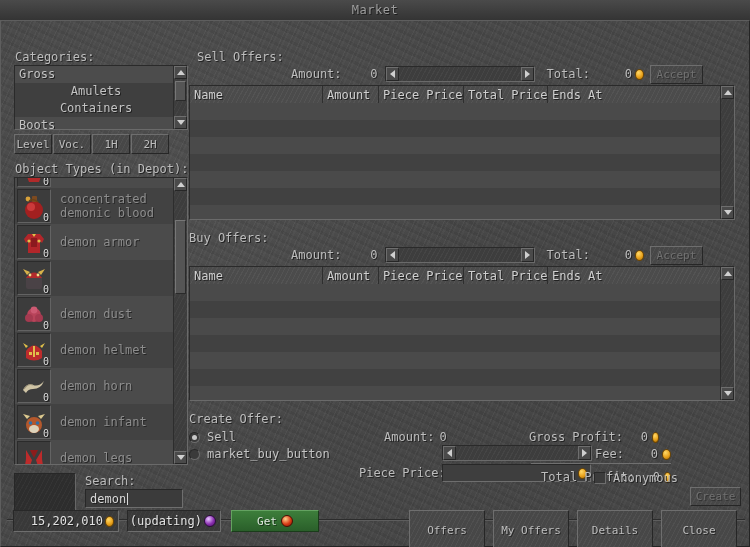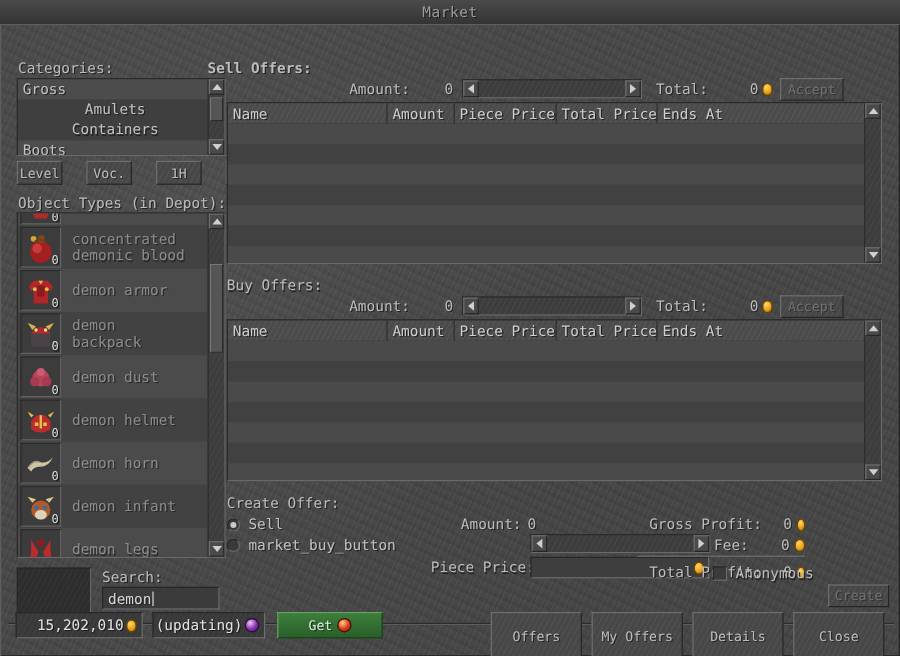--- a/index.html
+++ b/index.html
@@ -94,21 +94,21 @@
   .arrow.up{border-left:4px solid transparent;border-right:4px solid transparent;border-bottom:5px solid #cfcfcf;}
   .arrow.down{border-left:4px solid transparent;border-right:4px solid transparent;border-top:5px solid #cfcfcf;}
   .arrow.left{border-top:4px solid transparent;border-bottom:4px solid transparent;border-right:5px solid #cfcfcf;}
   .arrow.right{border-top:4px solid transparent;border-bottom:4px solid transparent;border-left:5px solid #cfcfcf;}
   .sb-thumb{position:absolute;left:1px;width:11px;box-sizing:border-box;
     border-top:1px solid #777;border-left:1px solid #777;
     border-right:1px solid #2a2a2a;border-bottom:1px solid #2a2a2a;
     background:#555;cursor:pointer;border-radius:1px;}
 
   
-  #filters{position:absolute;left:13px;top:113px;display:flex;gap:20px;}
+  #filters{position:absolute;left:13px;top:113px;display:flex;gap:1px;}
   #filters .btn{width:38px;height:20px;}
 
   
   #obj-label{position:absolute;left:14px;top:141px;font-size:12px;}
   #obj-list{position:absolute;left:13px;top:156px;width:174px;height:288px;overflow:hidden;}
   #obj-list .inner{position:absolute;left:0;top:0;right:14px;bottom:0;overflow:hidden;}
   .item-row{position:relative;height:36px;box-sizing:border-box;display:flex;align-items:center;}
   .item-row.odd{background:#4b4b4b;}
   .item-row.even{background:#424242;}
   .item-icon{position:relative;width:34px;height:34px;margin-left:2px;flex:0 0 auto;
@@ -308,21 +308,20 @@
             <svg width="32" height="32" viewBox="0 0 32 32">
               <rect x="8" y="14" width="16" height="13" rx="2" fill="#4a4246"></rect>
               <path d="M8 16 q8 -11 16 0 z" fill="#b22a2c"></path>
               <path d="M9 13 l-4 -6 l7 3 z" fill="#d8b24a"></path>
               <path d="M23 13 l4 -6 l-7 3 z" fill="#d8b24a"></path>
               <circle cx="12" cy="13" r="1.4" fill="#f0e08a"></circle>
               <circle cx="20" cy="13" r="1.4" fill="#f0e08a"></circle>
             </svg>
             <span class="cnt">0</span>
           </div>
-          <div class="item-name" style="max-width:86px;">demon backpack</div>
         </div>
 
         <div class="item-row odd">
           <div class="item-icon">
             <svg width="32" height="32" viewBox="0 0 32 32">
               <circle cx="16" cy="17" r="7" fill="#b8445a"></circle>
               <circle cx="11" cy="20" r="4" fill="#a53a50"></circle>
               <circle cx="21" cy="20" r="4" fill="#a53a50"></circle>
               <circle cx="16" cy="12" r="3.4" fill="#cc5a72"></circle>
             </svg>
@@ -397,21 +396,21 @@
       </div>
     </div>
 
     <div id="preview"></div>
     <div id="search-label" class="lbl">Search:</div>
     <div id="search-box">
       <span class="val">demon</span>
         <span class="caret"></span>
     </div>
 
-    <div class="panel-title lbl" style="left:172px;top:29px;font-weight:bold;">Sell Offers:</div>
+    <div class="panel-title lbl" style="left:196px;top:29px;">Sell Offers:</div>
 
     <div class="amt-row" style="left:290px;top:44px;">
       <span class="lbl">Amount:</span>
       <span class="lbl" style="width:36px;text-align:right;margin-right:7px;">0</span>
       <div class="slider">
         <div class="sbtn l">
             <i class="arrow left"></i>
           </div>
         <div class="sbtn r">
             <i class="arrow right"></i>
@@ -521,21 +520,21 @@
           <i class="arrow right"></i>
         </div>
     </div>
 
     <div class="lbl" style="position:absolute;left:358px;top:445px;">Piece Price:</div>
     <div id="pp-field">
       <span class="val" style="margin-right:3px;color:#d8d8d8;"></span>
       <span class="coin"></span>
     </div>
 
-    <div class="prow" style="left:540px;top:409px;">
+    <div class="prow" style="left:528px;top:409px;">
       <span class="lbl">Gross Profit:</span>
       <span class="lbl" style="width:34px;text-align:right;">0</span>
       <span class="coin" style="margin-left:4px;"></span>
     </div>
     <div class="prow" style="left:540px;top:426px;">
       <span class="lbl">Fee:</span>
       <span class="lbl" style="width:34px;text-align:right;">0</span>
       <span class="coin" style="margin-left:4px;"></span>
     </div>
     <div id="divider"></div>

